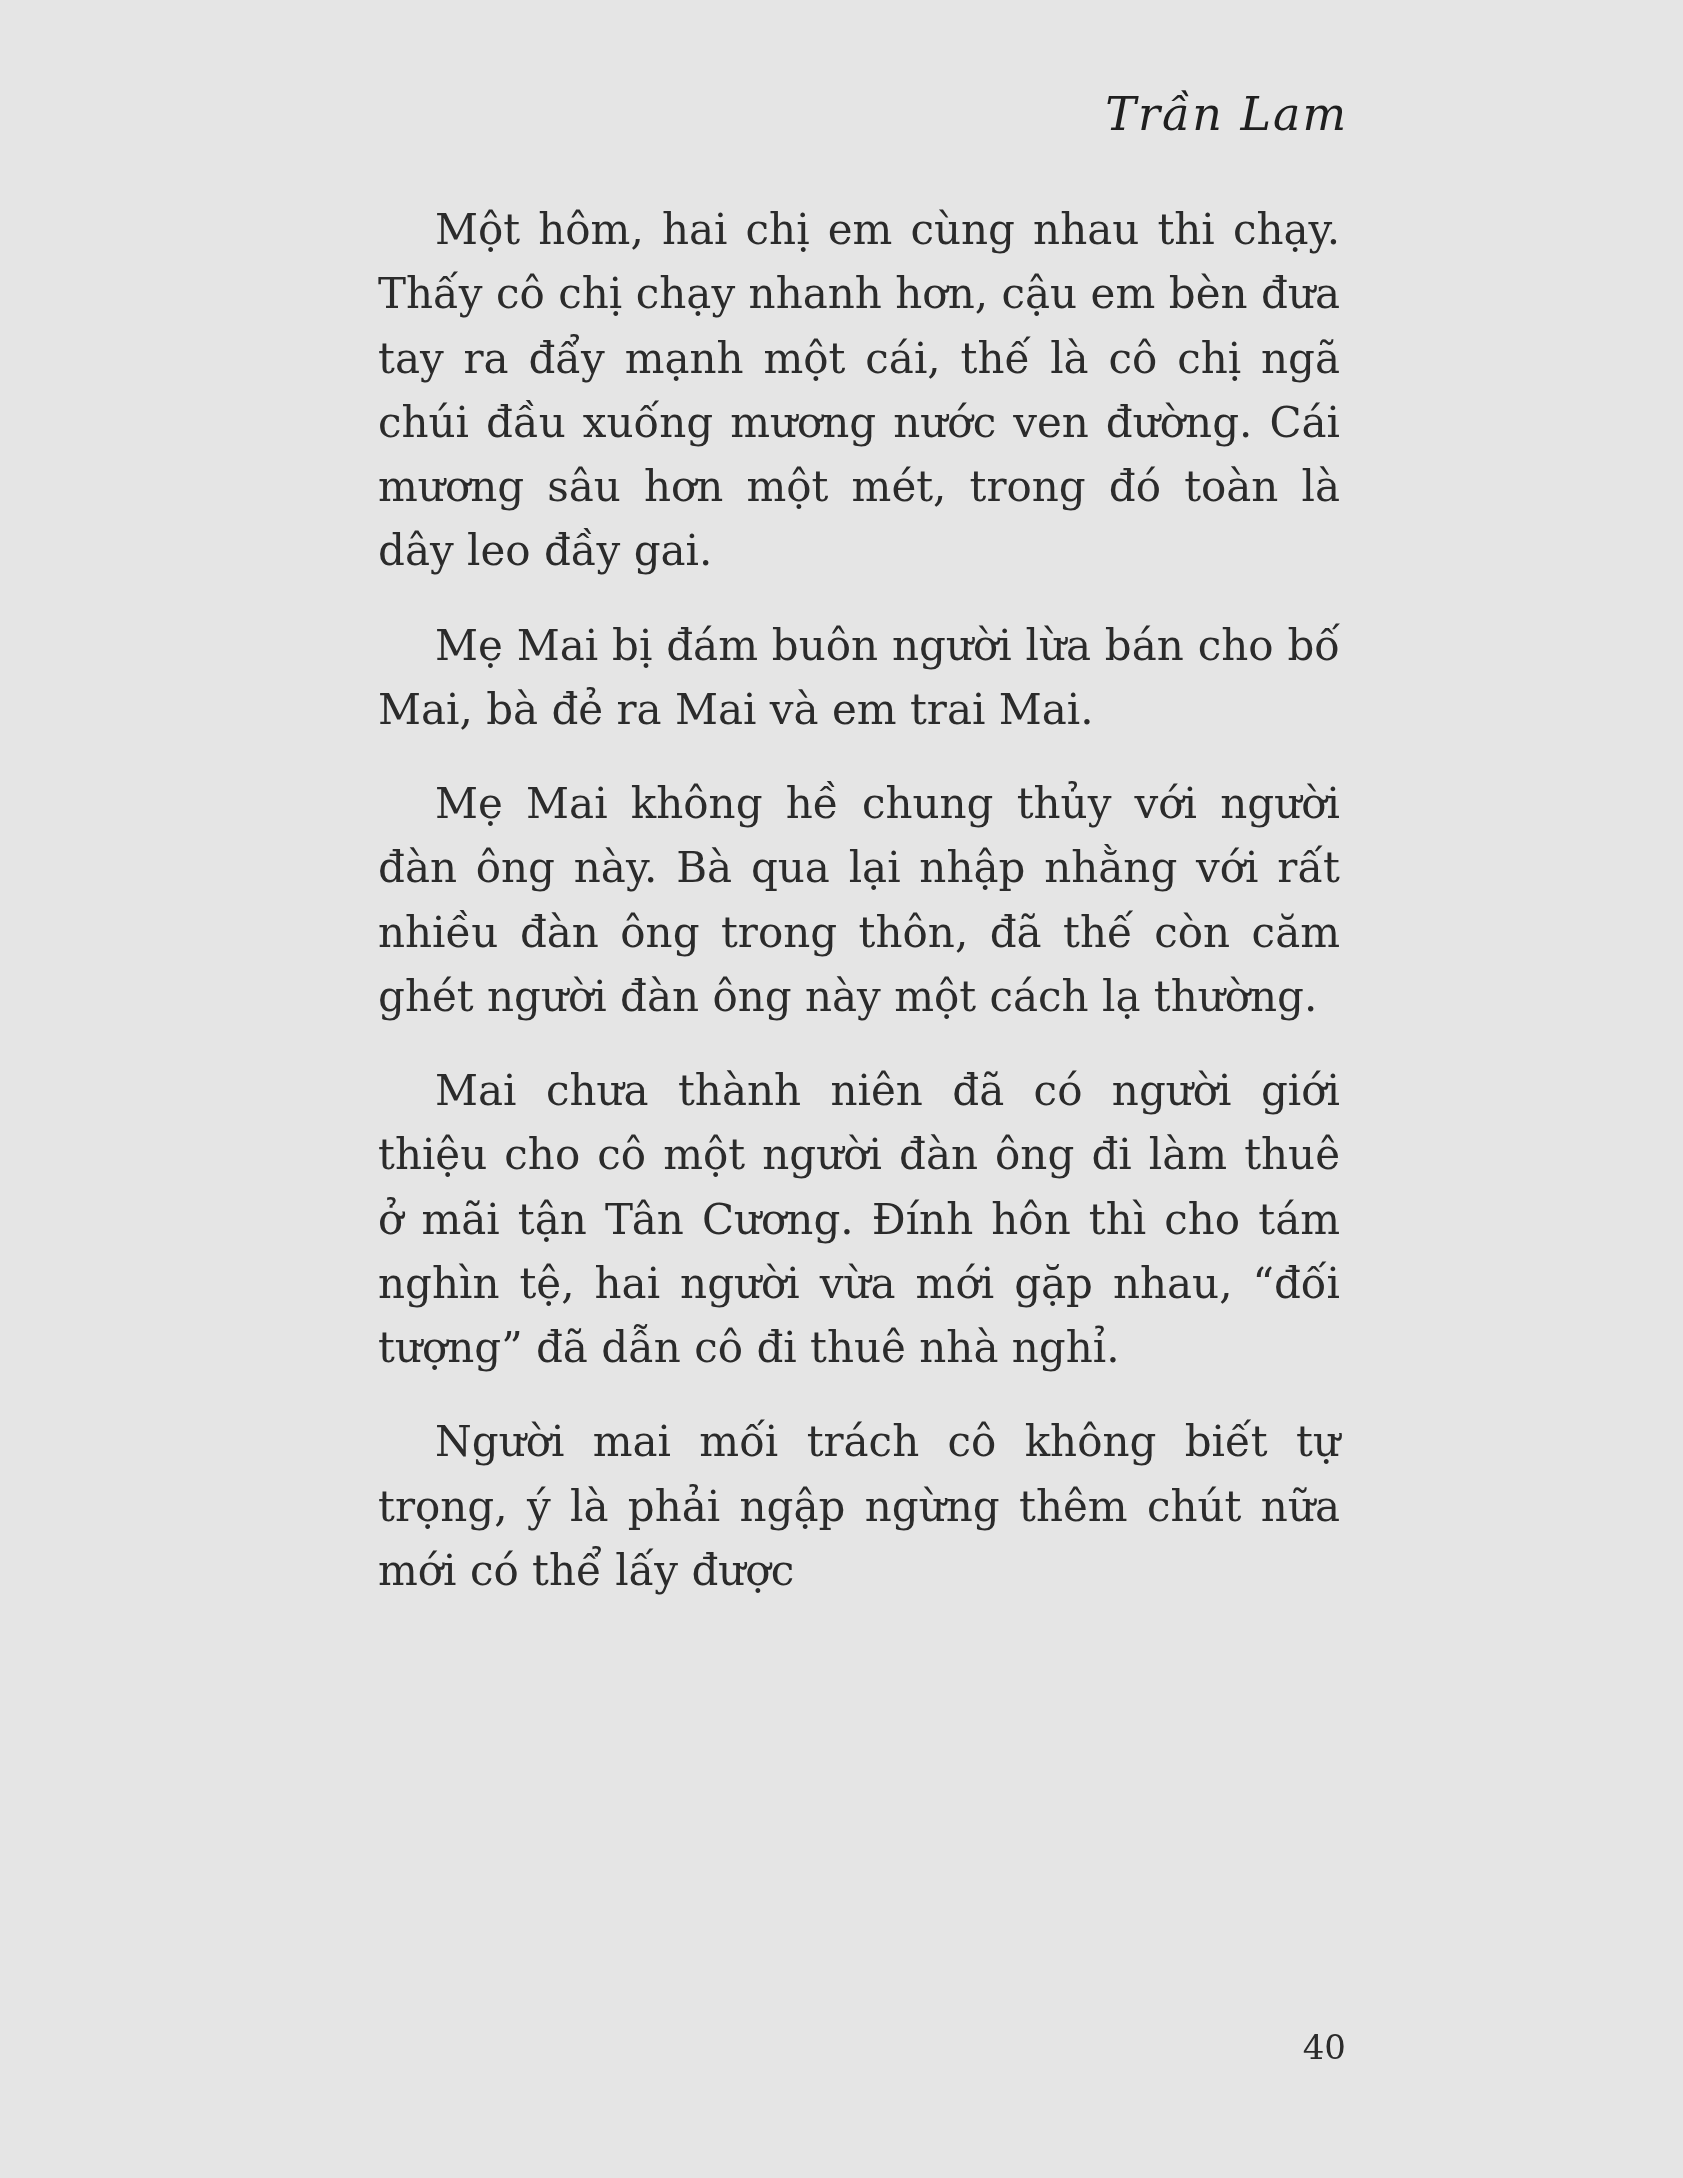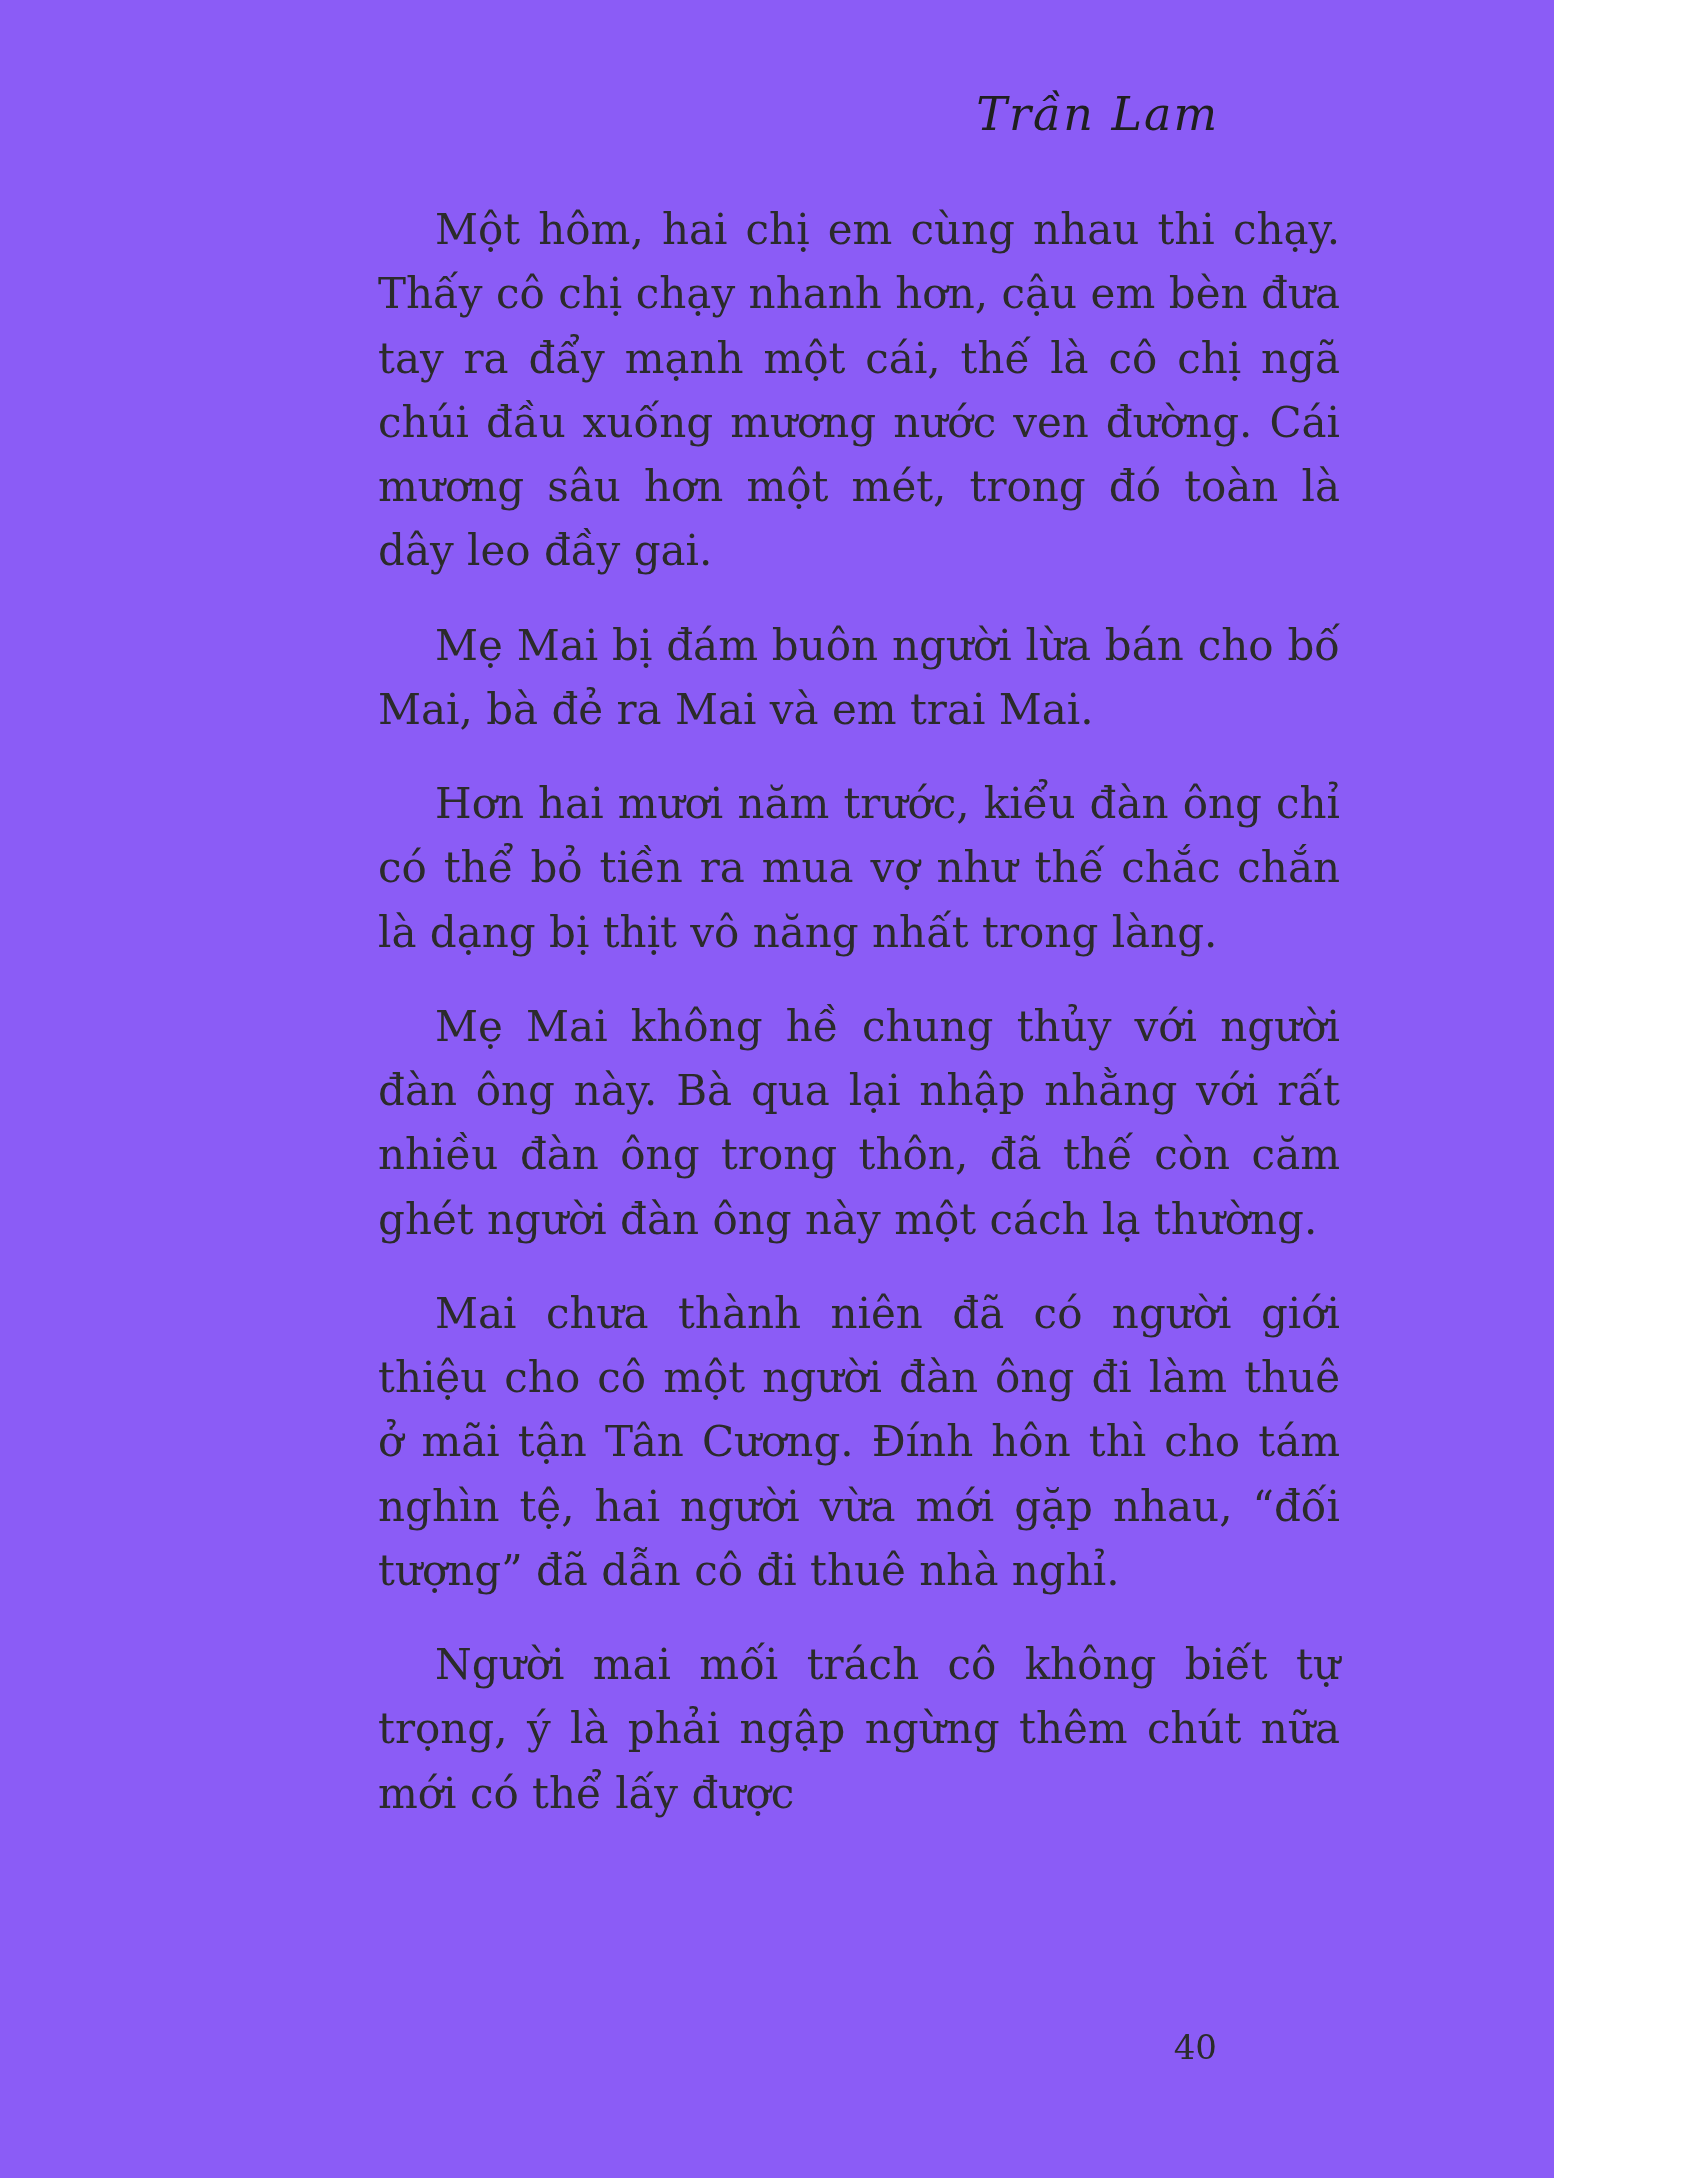--- a/index.html
+++ b/index.html
@@ -2,27 +2,26 @@
 <html><head>
 <meta charset="utf-8">
 <style>
   html, body {
     margin: 0;
     padding: 0;
     background: #ffffff;
   }
   .page {
     position: relative;
-    width: 1518px;
+    width: 1683px;
     height: 2178px;
-    background: #8b5cf6;
+    background: #e5e5e5;
     font-family: "DejaVu Serif", serif;
     color: #2b2b2b;
     overflow: hidden;
-    padding-left: 36px;
   }
   .running-head {
     position: absolute;
     top: 87px;
     right: 335px;
     font-family: "DejaVu Serif", serif;
     font-style: italic;
     font-size: 46px;
     letter-spacing: 2px;
     color: #1f1f1f;
@@ -52,21 +51,20 @@
 </head>
 <body>
 
 <div class="page">
 
   <div class="running-head">Trần Lam</div>
 
   <div class="body-text">
     <p>Một hôm, hai chị em cùng nhau thi chạy. Thấy cô chị chạy nhanh hơn, cậu em bèn đưa tay ra đẩy mạnh một cái, thế là cô chị ngã chúi đầu xuống mương nước ven đường. Cái mương sâu hơn một mét, trong đó toàn là dây leo đầy gai.</p>
     <p>Mẹ Mai bị đám buôn người lừa bán cho bố Mai, bà đẻ ra Mai và em trai Mai.</p>
-    <p>Hơn hai mươi năm trước, kiểu đàn ông chỉ có thể bỏ tiền ra mua vợ như thế chắc chắn là dạng bị thịt vô năng nhất trong làng.</p>
     <p>Mẹ Mai không hề chung thủy với người đàn ông này. Bà qua lại nhập nhằng với rất nhiều đàn ông trong thôn, đã thế còn căm ghét người đàn ông này một cách lạ thường.</p>
     <p>Mai chưa thành niên đã có người giới thiệu cho cô một người đàn ông đi làm thuê ở mãi tận Tân Cương. Đính hôn thì cho tám nghìn tệ, hai người vừa mới gặp nhau, “đối tượng” đã dẫn cô đi thuê nhà nghỉ.</p>
     <p>Người mai mối trách cô không biết tự trọng, ý là phải ngập ngừng thêm chút nữa mới có thể lấy được</p>
   </div>
 
   <div class="page-number">40</div>
 
 </div>
 
 

